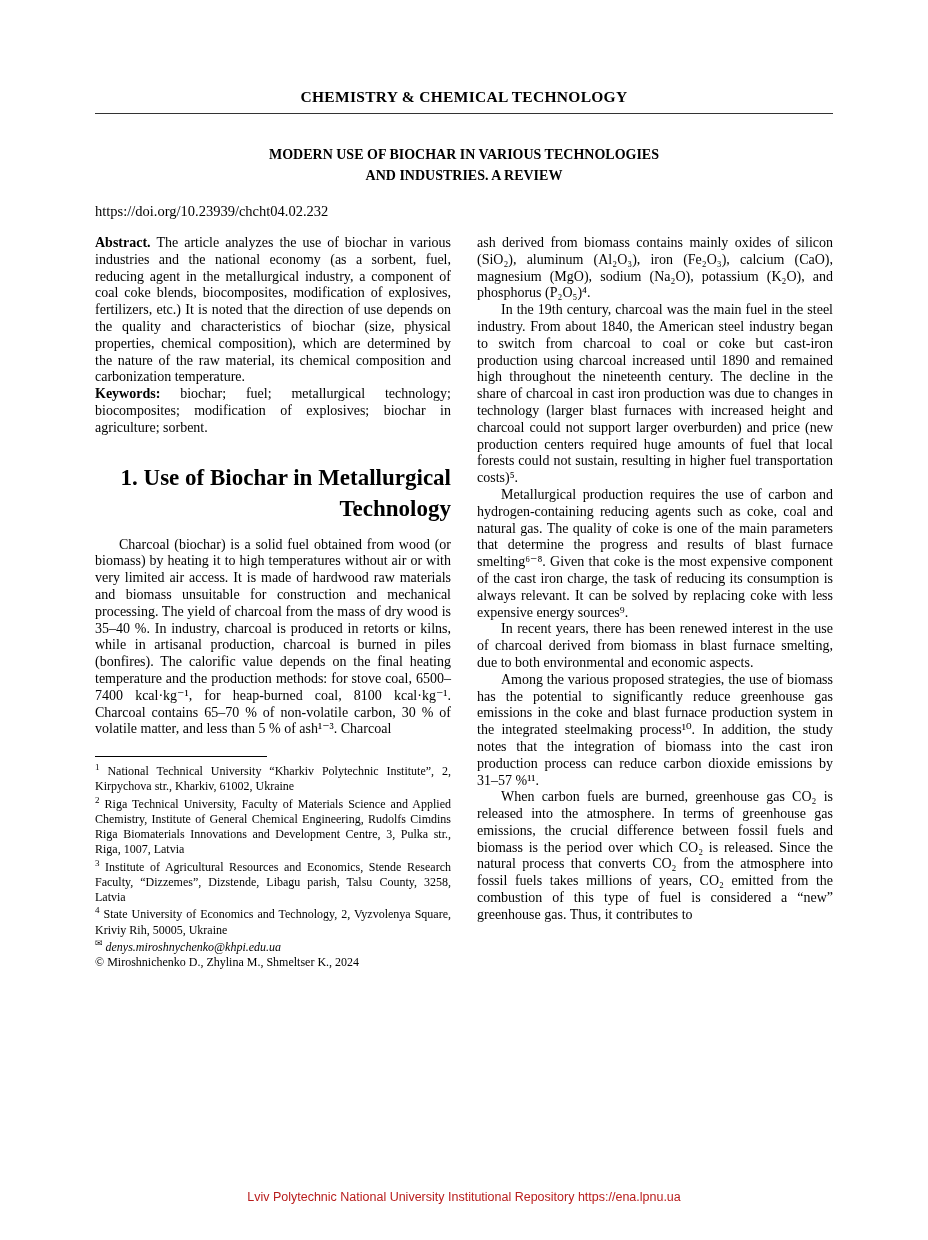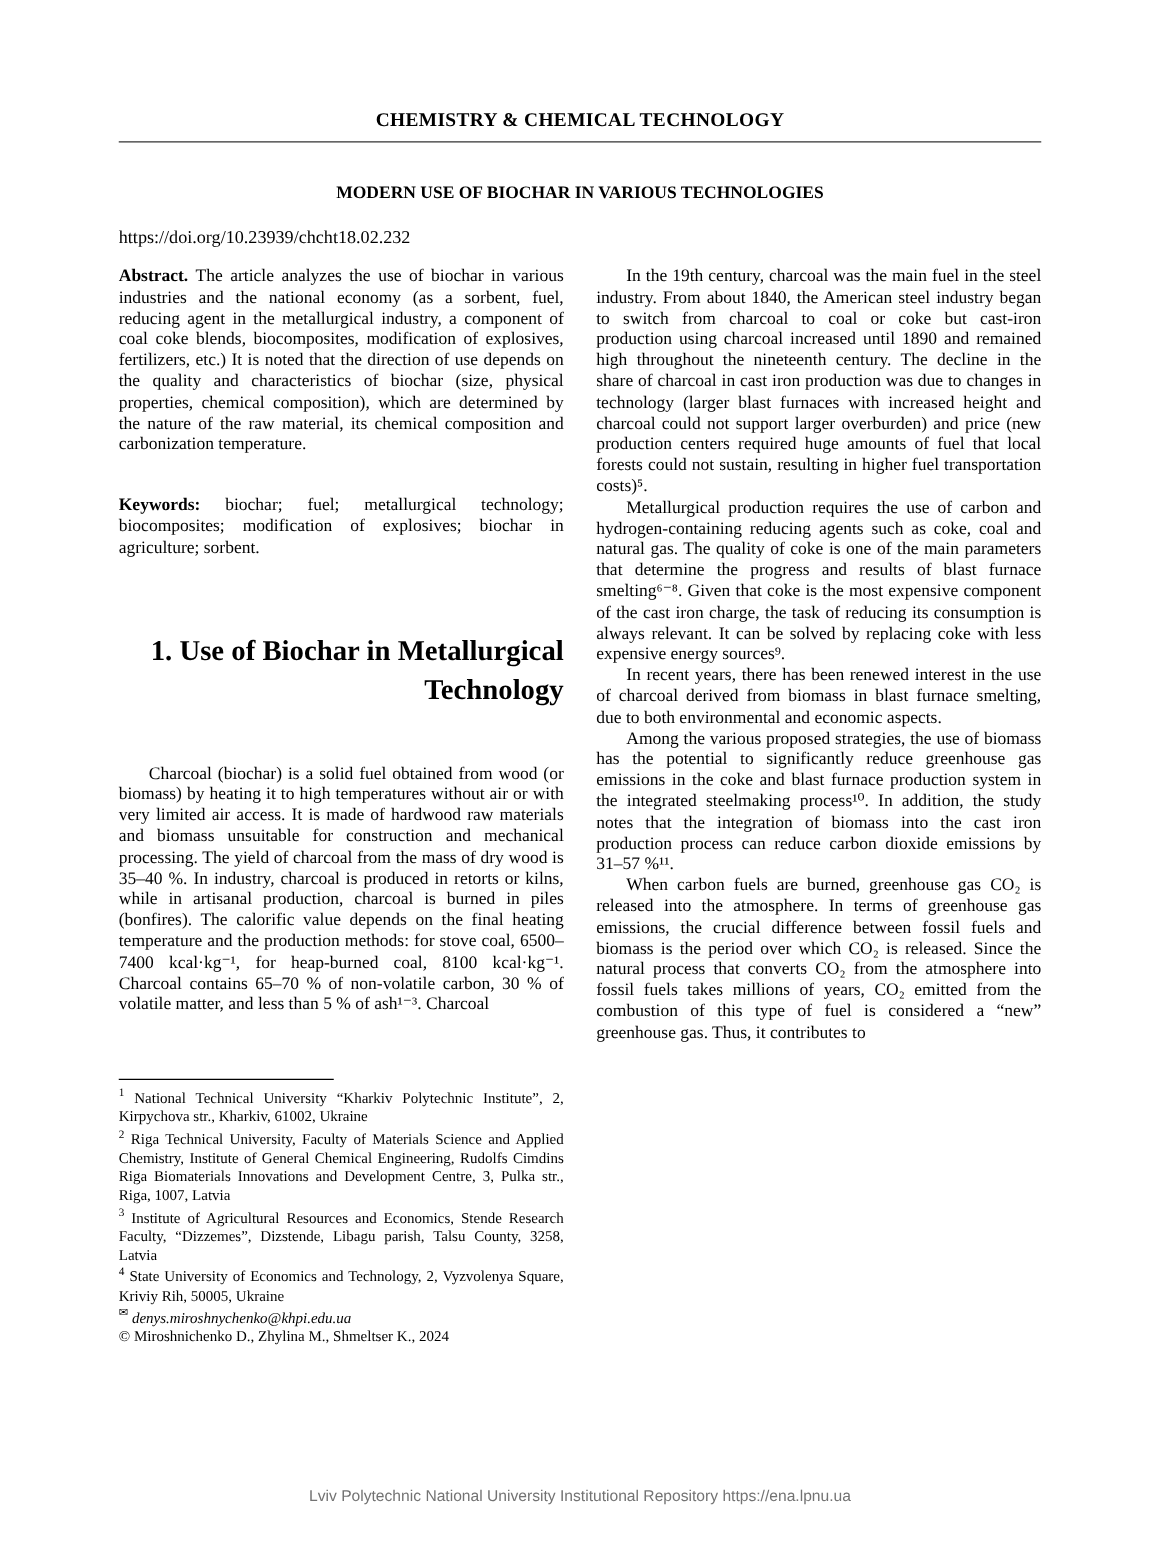--- a/index.html
+++ b/index.html
@@ -53,21 +53,21 @@
   .authors sup { font-size: 10.5px; }
   .doi { margin-top: 17px; font-size: 14.5px; }
   .columns {
     display: flex;
     gap: 26px;
     margin-top: 15px;
     font-size: 14px;
     line-height: 1.2;
   }
   .col { flex: 1 1 0; min-width: 0; }
-  .col.left { display: flex; flex-direction: column; gap: 32px; }
+  .col.left { display: flex; flex-direction: column; }
   p { margin: 0; }
   .just { text-align: justify; }
   .ind { text-indent: 24px; }
   .lead { font-weight: bold; }
   .sec-head {
     font-size: 23px;
     font-weight: bold;
     line-height: 1.35;
     margin: 25px 0 13px 0;
     text-align: right;
@@ -87,38 +87,39 @@
   .fn sup { font-size: 9px; }
   .fn .it { font-style: italic; font-family: Liberation Serif, serif; }
   .footer {
     position: absolute;
     left: 0;
     right: 0;
     bottom: 36px;
     text-align: center;
     font-family: "Liberation Sans", "DejaVu Sans", sans-serif;
     font-size: 12.5px;
-    color: #737373;
+    color: #b91c1c;
   }
 </style>
 </head>
 <body>
 
 <div class="page">
 
   <div class="running-head">CHEMISTRY &amp; CHEMICAL TECHNOLOGY</div>
   <div class="head-rule"></div>
 
 
   <h1 class="title">
     <span class="tl">MODERN USE OF BIOCHAR IN VARIOUS TECHNOLOGIES</span>
+    <span class="tl">AND INDUSTRIES. A REVIEW</span>
   </h1>
 
 
-  <div class="doi">https://doi.org/10.23939/chcht18.02.232</div>
+  <div class="doi">https://doi.org/10.23939/chcht04.02.232</div>
 
   <div class="columns">
 
     <div class="col left">
       <p class="just"><b class="lead">Abstract.</b> <span>The article analyzes the use of biochar in various industries and the national economy (as a sorbent, fuel, reducing agent in the metallurgical industry, a component of coal coke blends, biocomposites, modification of explosives, fertilizers, etc.) It is noted that the direction of use depends on the quality and characteristics of biochar (size, physical properties, chemical composition), which are determined by the nature of the raw material, its chemical composition and carbonization temperature.</span></p>
       <p class="just"><b class="lead">Keywords:</b> <span>biochar; fuel; metallurgical technology; biocomposites; modification of explosives; biochar in agriculture; sorbent.</span></p>
       <h2 class="sec-head">1. Use of Biochar in Metallurgical Technology</h2>
       <p class="just ind">Charcoal (biochar) is a solid fuel obtained from wood (or biomass) by heating it to high temperatures without air or with very limited air access. It is made of hardwood raw materials and biomass unsuitable for construction and mechanical processing. The yield of charcoal from the mass of dry wood is 35–40 %. In industry, charcoal is produced in retorts or kilns, while in artisanal production, charcoal is burned in piles (bonfires). The calorific value depends on the final heating temperature and the production methods: for stove coal, 6500–7400 kcal·kg⁻¹, for heap-burned coal, 8100 kcal·kg⁻¹. Charcoal contains 65–70 % of non-volatile carbon, 30 % of volatile matter, and less than 5 % of ash¹⁻³. Charcoal</p>
 
       <div class="fn-block">
@@ -126,20 +127,21 @@
         <div class="fn"><sup>1</sup> <span>National Technical University “Kharkiv Polytechnic Institute”, 2, Kirpychova str., Kharkiv, 61002, Ukraine</span></div>
         <div class="fn"><sup>2</sup> <span>Riga Technical University, Faculty of Materials Science and Applied Chemistry, Institute of General Chemical Engineering, Rudolfs Cimdins Riga Biomaterials Innovations and Development Centre, 3, Pulka str., Riga, 1007, Latvia</span></div>
         <div class="fn"><sup>3</sup> <span>Institute of Agricultural Resources and Economics, Stende Research Faculty, “Dizzemes”, Dizstende, Libagu parish, Talsu County, 3258, Latvia</span></div>
         <div class="fn"><sup>4</sup> <span>State University of Economics and Technology, 2, Vyzvolenya Square, Kriviy Rih, 50005, Ukraine</span></div>
         <div class="fn"><sup>✉</sup> <span class="it">denys.miroshnychenko@khpi.edu.ua</span></div>
         <div class="fn"><span>©</span> <span>Miroshnichenko D., Zhylina M., Shmeltser K., 2024</span></div>
       </div>
     </div>
 
     <div class="col right">
+      <p class="just">ash derived from biomass contains mainly oxides of silicon (SiO₂), aluminum (Al₂O₃), iron (Fe₂O₃), calcium (CaO), magnesium (MgO), sodium (Na₂O), potassium (K₂O), and phosphorus (P₂O₅)⁴.</p>
       <p class="just ind">In the 19th century, charcoal was the main fuel in the steel industry. From about 1840, the American steel industry began to switch from charcoal to coal or coke but cast-iron production using charcoal increased until 1890 and remained high throughout the nineteenth century. The decline in the share of charcoal in cast iron production was due to changes in technology (larger blast furnaces with increased height and charcoal could not support larger overburden) and price (new production centers required huge amounts of fuel that local forests could not sustain, resulting in higher fuel transportation costs)⁵.</p>
       <p class="just ind">Metallurgical production requires the use of carbon and hydrogen-containing reducing agents such as coke, coal and natural gas. The quality of coke is one of the main parameters that determine the progress and results of blast furnace smelting⁶⁻⁸. Given that coke is the most expensive component of the cast iron charge, the task of reducing its consumption is always relevant. It can be solved by replacing coke with less expensive energy sources⁹.</p>
       <p class="just ind">In recent years, there has been renewed interest in the use of charcoal derived from biomass in blast furnace smelting, due to both environmental and economic aspects.</p>
       <p class="just ind">Among the various proposed strategies, the use of biomass has the potential to significantly reduce greenhouse gas emissions in the coke and blast furnace production system in the integrated steelmaking process¹⁰. In addition, the study notes that the integration of biomass into the cast iron production process can reduce carbon dioxide emissions by 31–57 %¹¹.</p>
       <p class="just ind">When carbon fuels are burned, greenhouse gas CO₂ is released into the atmosphere. In terms of greenhouse gas emissions, the crucial difference between fossil fuels and biomass is the period over which CO₂ is released. Since the natural process that converts CO₂ from the atmosphere into fossil fuels takes millions of years, CO₂ emitted from the combustion of this type of fuel is considered a “new” greenhouse gas. Thus, it contributes to</p>
     </div>
 
   </div>
 
   <div class="footer">

